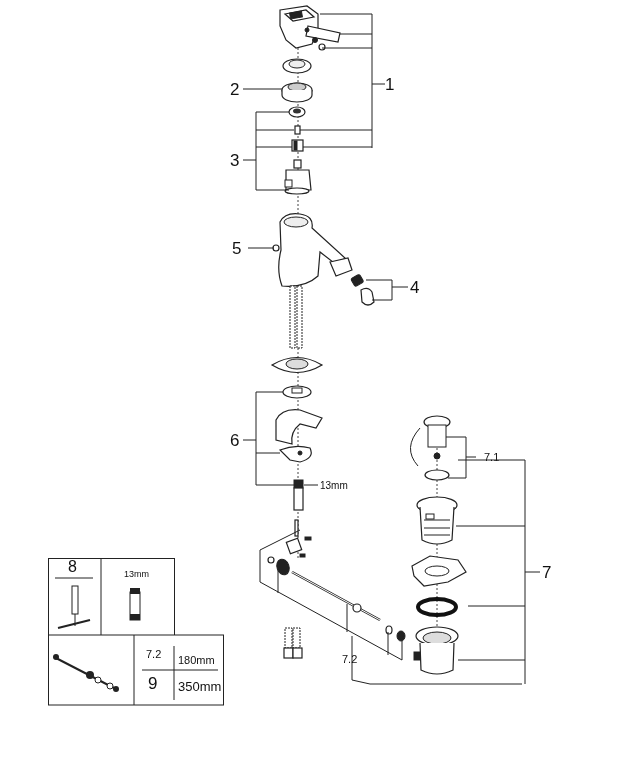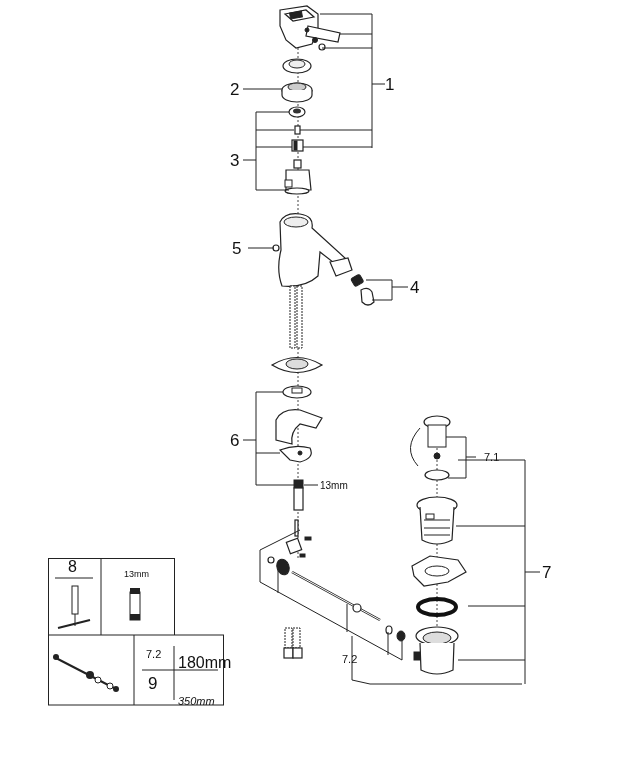--- a/index.html
+++ b/index.html
@@ -199,16 +199,16 @@
       <circle cx="8" cy="99" r="3" fill="#222"></circle>
       <circle cx="42" cy="117" r="4" fill="#222"></circle>
       <circle cx="50" cy="122" r="3" fill="#fff" stroke="#222"></circle>
       <circle cx="62" cy="128" r="3" fill="#fff" stroke="#222"></circle>
       <circle cx="68" cy="131" r="3" fill="#222"></circle>
     </g>
   </svg>
   <span style="position:absolute;left:20px;top:0px;font-size:16px;color:#111;">8</span>
   <span style="position:absolute;left:76px;top:11px;font-size:9px;color:#111;">13mm</span>
   <span style="position:absolute;left:98px;top:90px;font-size:11px;color:#111;">7.2</span>
-  <span style="position:absolute;left:130px;top:96px;font-size:16px;color:#111;">180mm</span>
+  <span style="position:absolute;left:130px;top:96px;font-size:11px;color:#111;">180mm</span>
   <span style="position:absolute;left:100px;top:116px;font-size:17px;color:#111;">9</span>
-  <span style="position:absolute;left:130px;top:137px;font-size:11px;color:#111;font-style:italic;">350mm</span>
+  <span style="position:absolute;left:130px;top:121px;font-size:13px;color:#111;">350mm</span>
 </div>
 
 </body></html>

